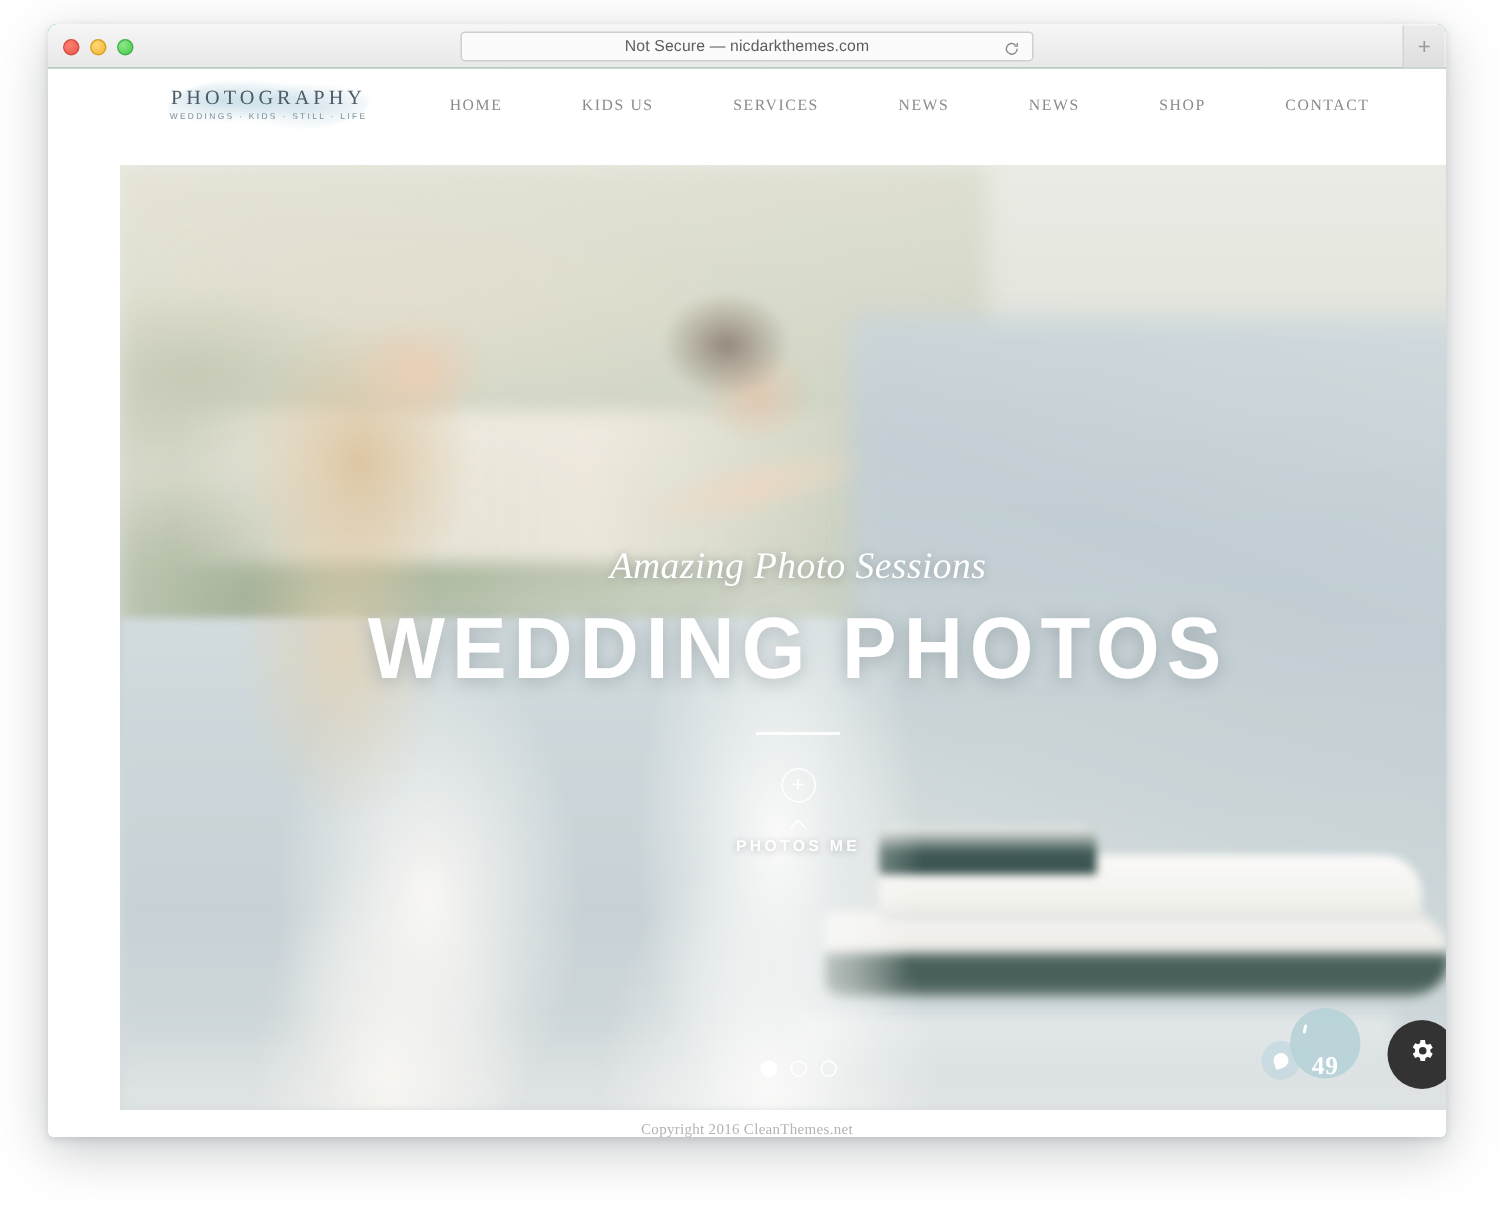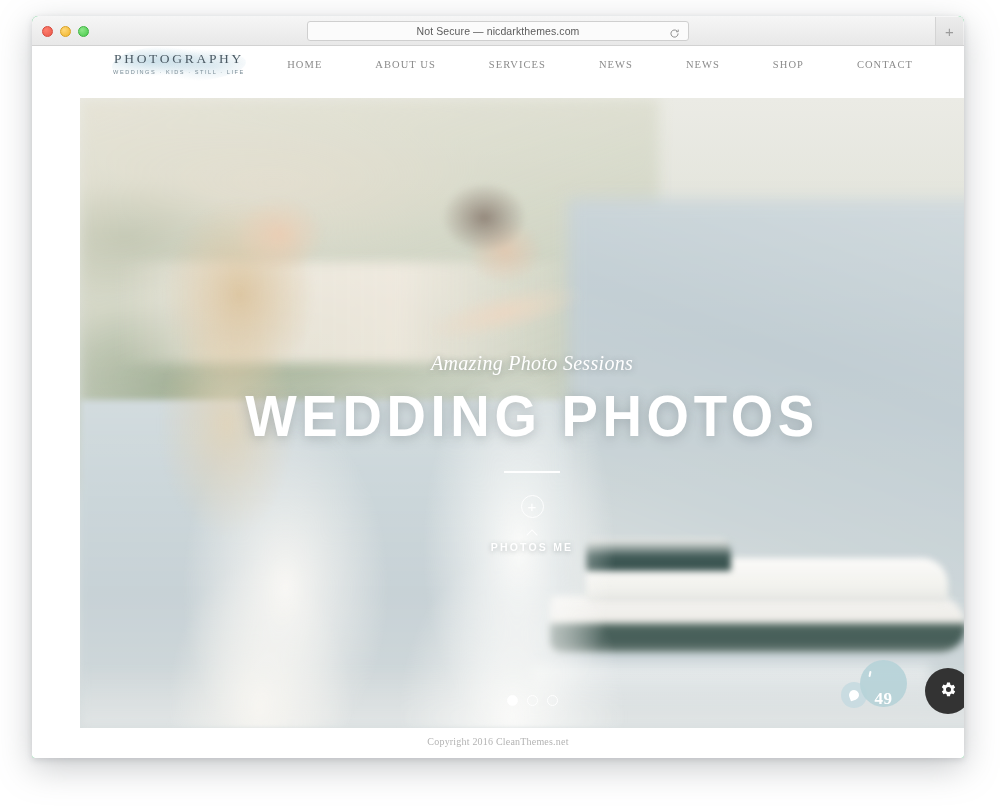--- a/index.html
+++ b/index.html
@@ -100,21 +100,21 @@
   
   .page {
     position: relative;
     height: 712px;
     background: #ffffff;
     padding: 0 10px;
   }
 
   
   .site-header {
-    height: 52px;
+    height: 64px;
     display: flex;
     align-items: center;
     background: #ffffff;
     padding: 0 22px 16px 70px;
   }
   .logo {
     position: relative;
     width: 134px;
     height: 36px;
     display: flex;
@@ -274,21 +274,21 @@
   .hero-content {
     position: absolute;
     left: 0; right: 0;
     top: 255px;
     text-align: center;
     z-index: 3;
   }
   .hero-sub {
     font-family: "Liberation Serif", serif;
     font-style: italic;
-    font-size: 20px;
+    font-size: 25px;
     color: #ffffff;
     letter-spacing: 0.3px;
     text-shadow: 0 1px 6px rgba(90,100,105,0.45);
     line-height: 1;
     text-align: center;
   }
   .hero-title {
     margin-top: 14px;
     font-family: "Liberation Sans", sans-serif;
     font-weight: bold;
@@ -477,21 +477,21 @@
     <div class="site-header">
 
       <div class="logo">
         <span class="logo-blob"></span>
         <span class="logo-title">PHOTOGRAPHY</span>
         <span class="logo-sub">WEDDINGS  ·  KIDS  ·  STILL  ·  LIFE</span>
       </div>
 
       <div class="nav">
         <span class="nav-item">HOME</span>
-        <span class="nav-item">ABOUT US</span>
+        <span class="nav-item">KIDS US</span>
         <span class="nav-item">SERVICES</span>
         <span class="nav-item">NEWS</span>
         <span class="nav-item">NEWS</span>
         <span class="nav-item">SHOP</span>
         <span class="nav-item">CONTACT</span>
       </div>
     </div>
 
     <div class="hero">
 

